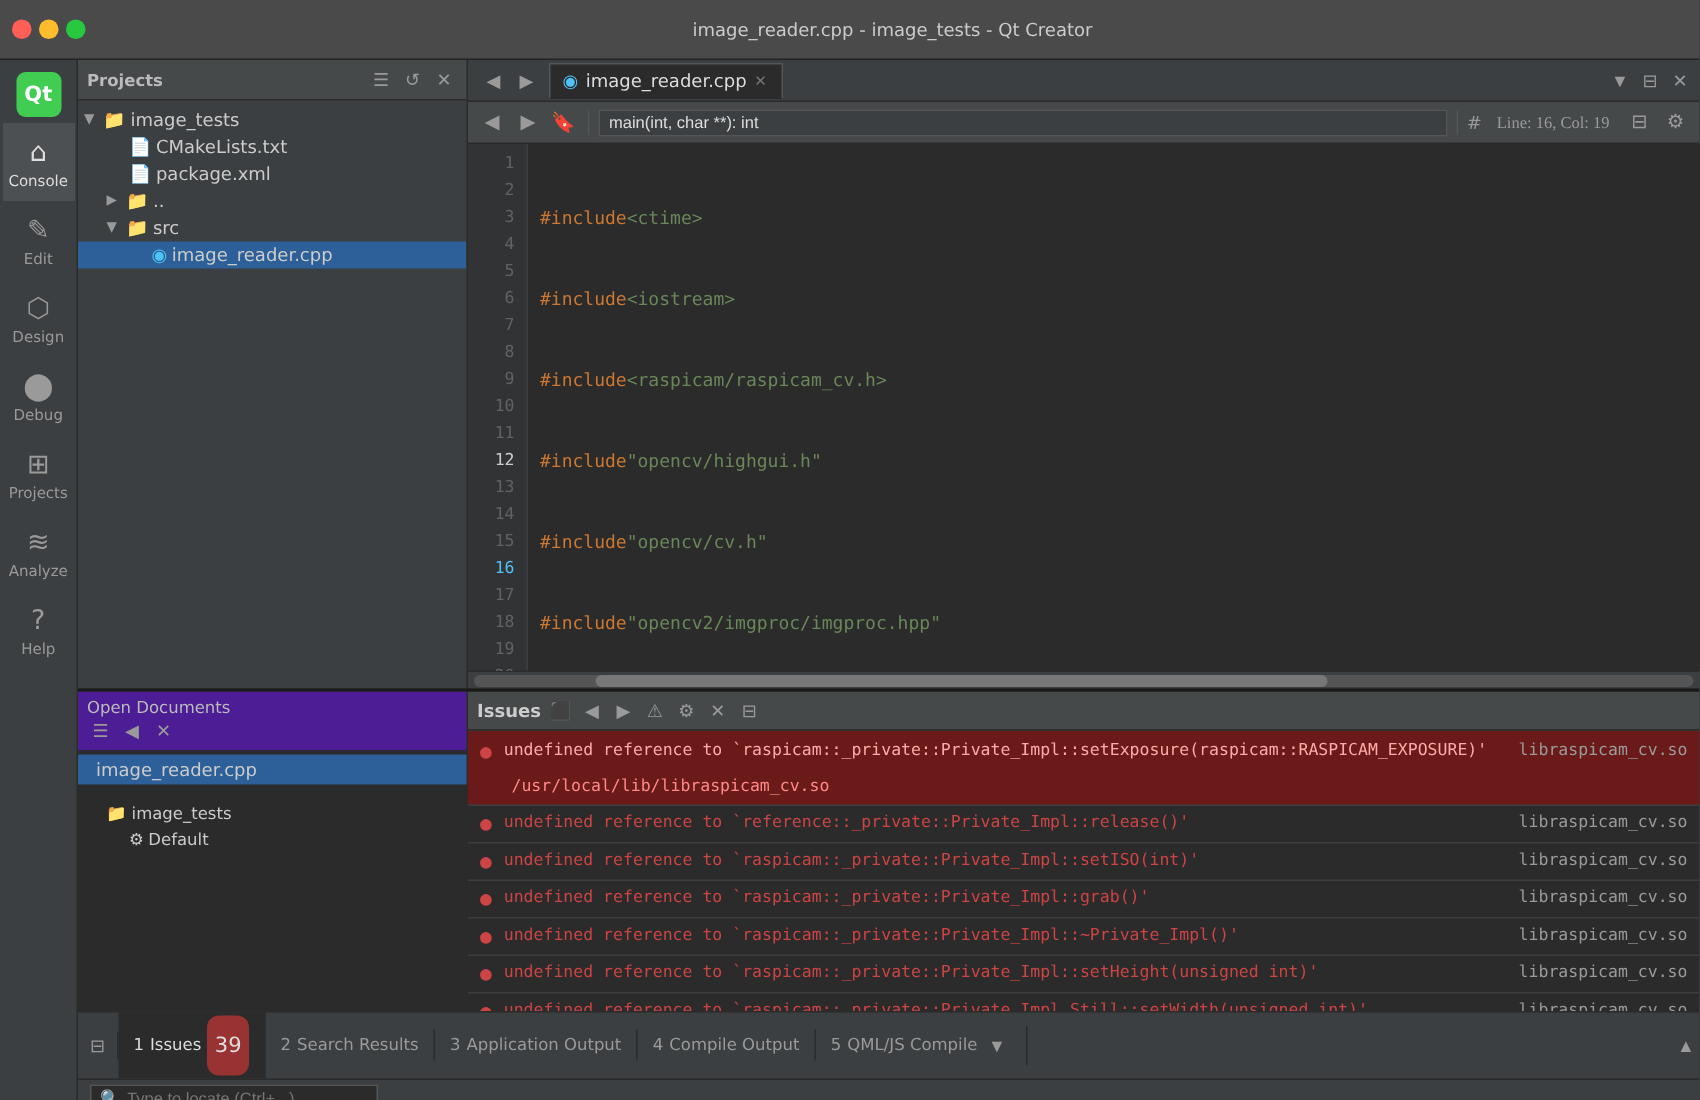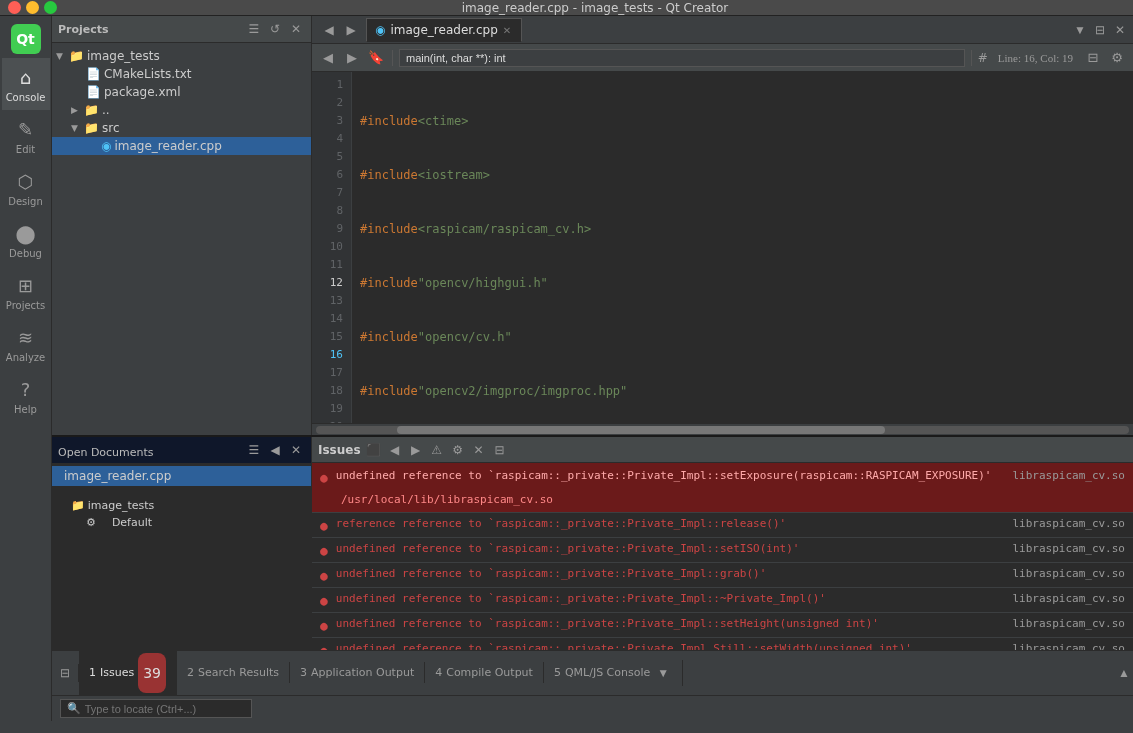--- a/index.html
+++ b/index.html
@@ -1,19 +1,19 @@
 <!DOCTYPE html>
 <html><head>
   <meta charset="utf-8">
   <style>
     * { box-sizing: border-box; margin: 0; padding: 0; }
     body { font-family: 'DejaVu Sans', 'Liberation Sans', Arial, sans-serif; font-size: 12px; background: #3c3f41; color: #ddd; height: 733px; width: 1133px; overflow: hidden; }
 
     
-    .titlebar { background: #4a4a4a; height: 16px; display: flex; align-items: center; padding: 0 8px; gap: 8px; border-bottom: 1px solid #222; }
+    .titlebar { background: #4a4a4a; height: 40px; display: flex; align-items: center; padding: 0 8px; gap: 8px; border-bottom: 1px solid #222; }
     .titlebar-buttons { display: flex; gap: 5px; }
     .titlebar-btn { width: 13px; height: 13px; border-radius: 50%; border: none; cursor: pointer; }
     .tb-close { background: #ff5f56; }
     .tb-min { background: #ffbd2e; }
     .tb-max { background: #27c93f; }
     .titlebar-title { color: #ccc; font-size: 12px; flex: 1; text-align: center; }
 
     
     .main-container { display: flex; height: calc(733px - 28px); }
 
@@ -78,21 +78,21 @@
     .issue-icon { color: #cc4444; font-size: 13px; flex-shrink: 0; margin-top: 1px; }
     .issue-message { flex: 1; color: #cc4444; word-break: break-all; }
     .issue-file { color: #9a9a9a; white-space: nowrap; font-size: 11px; }
 
     
     .bottom-tabs { background: #3c3f41; display: flex; align-items: center; border-top: 1px solid #2b2b2b; min-height: 26px; overflow: hidden; }
     .bottom-tab { display: flex; align-items: center; padding: 4px 10px; cursor: pointer; font-size: 11px; color: #9a9a9a; gap: 4px; white-space: nowrap; border-right: 1px solid #2b2b2b; }
     .bottom-tab.active { background: #2b2b2b; color: #ddd; }
     .bottom-tab-badge { background: #555; color: #ddd; border-radius: 8px; padding: 12px 5px; font-size: 14px; }
     .bottom-tab-badge.red { background: #993333; }
-    .open-docs-header { background: #0f172a; padding: 4px 6px; font-size: 11px; color: #bbb; display: flex; align-items: flex-end; justify-content: space-between; border-bottom: 1px solid #2b2b2b; min-height: 26px; }
+    .open-docs-header { background: #4c1d95; padding: 4px 6px; font-size: 11px; color: #bbb; display: flex; align-items: flex-start; justify-content: space-between; border-bottom: 1px solid #2b2b2b; min-height: 26px; flex-direction: column; }
     .open-docs-list { padding: 2px 0; }
     .open-doc-item { padding: 3px 12px; font-size: 12px; color: #ccc; cursor: pointer; }
     .open-doc-item.selected { background: #2d6099; }
 
     
     .logo-section { padding: 4px; display: flex; flex-direction: column; align-items: center; gap: 2px; }
     .qt-logo { width: 30px; height: 30px; background: #41cd52; border-radius: 6px; display: flex; align-items: center; justify-content: center; font-weight: bold; color: white; font-size: 14px; cursor: pointer; }
 
     
     .kw { color: #cc7832; }
@@ -325,21 +325,21 @@
           <div style="margin-top:4px;border-top:1px solid #2b2b2b;padding:4px 0;">
             <div class="tree-item">
               <div class="tree-indent"></div>
               <span style="color:#e8a838;font-size:11px;">📁</span>
               <span style="font-size:11px;color:#ccc;">image_tests</span>
             </div>
             <div class="tree-item">
               <div class="tree-indent"></div>
               <div class="tree-indent"></div>
               <span style="font-size:11px;">⚙</span>
-              <span style="font-size:11px;color:#ccc;margin-left:13px;">Default</span>
+              <span style="font-size:11px;color:#ccc;">Default</span>
             </div>
           </div>
         </div>
 
         <div style="flex:1;display:flex;flex-direction:column;overflow:hidden;">
           <div class="bottom-panel-header">
             <span class="bottom-panel-title">Issues</span>
             <div class="panel-actions">
               <button class="panel-icon-btn">⬛</button>
               <button class="panel-icon-btn">◀</button>
@@ -357,21 +357,21 @@
                 <span class="issue-icon">●</span>
                 <span class="issue-message" style="color:#ffaaaa;">undefined reference to `raspicam::_private::Private_Impl::setExposure(raspicam::RASPICAM_EXPOSURE)'</span>
                 <span class="issue-file">libraspicam_cv.so</span>
               </div>
               <div style="padding-left:21px;">
                 <span style="color:#ff8888;font-size:11px;font-family:monospace;">/usr/local/lib/libraspicam_cv.so</span>
               </div>
             </div>
             <div class="issue-row">
               <span class="issue-icon">●</span>
-              <span class="issue-message">reference reference to `raspicam::_private::Private_Impl::release()'</span>
+              <span class="issue-message">undefined reference to `reference::_private::Private_Impl::release()'</span>
               <span class="issue-file">libraspicam_cv.so</span>
             </div>
             <div class="issue-row">
               <span class="issue-icon">●</span>
               <span class="issue-message">undefined reference to `raspicam::_private::Private_Impl::setISO(int)'</span>
               <span class="issue-file">libraspicam_cv.so</span>
             </div>
             <div class="issue-row">
               <span class="issue-icon">●</span>
               <span class="issue-message">undefined reference to `raspicam::_private::Private_Impl::grab()'</span>
@@ -418,21 +418,21 @@
         <div class="bottom-tab">
           <span>3</span>
           <span>Application Output</span>
         </div>
         <div class="bottom-tab">
           <span>4</span>
           <span>Compile Output</span>
         </div>
         <div class="bottom-tab">
           <span>5</span>
-          <span>QML/JS Console</span>
+          <span>QML/JS Compile</span>
           <button class="panel-icon-btn">▼</button>
         </div>
         <div style="flex:1;"></div>
         <button class="panel-icon-btn">▲</button>
       </div>
     </div>
 
     <div class="status-bar">
       <div class="status-search">
         <span class="status-icon">🔍</span>

